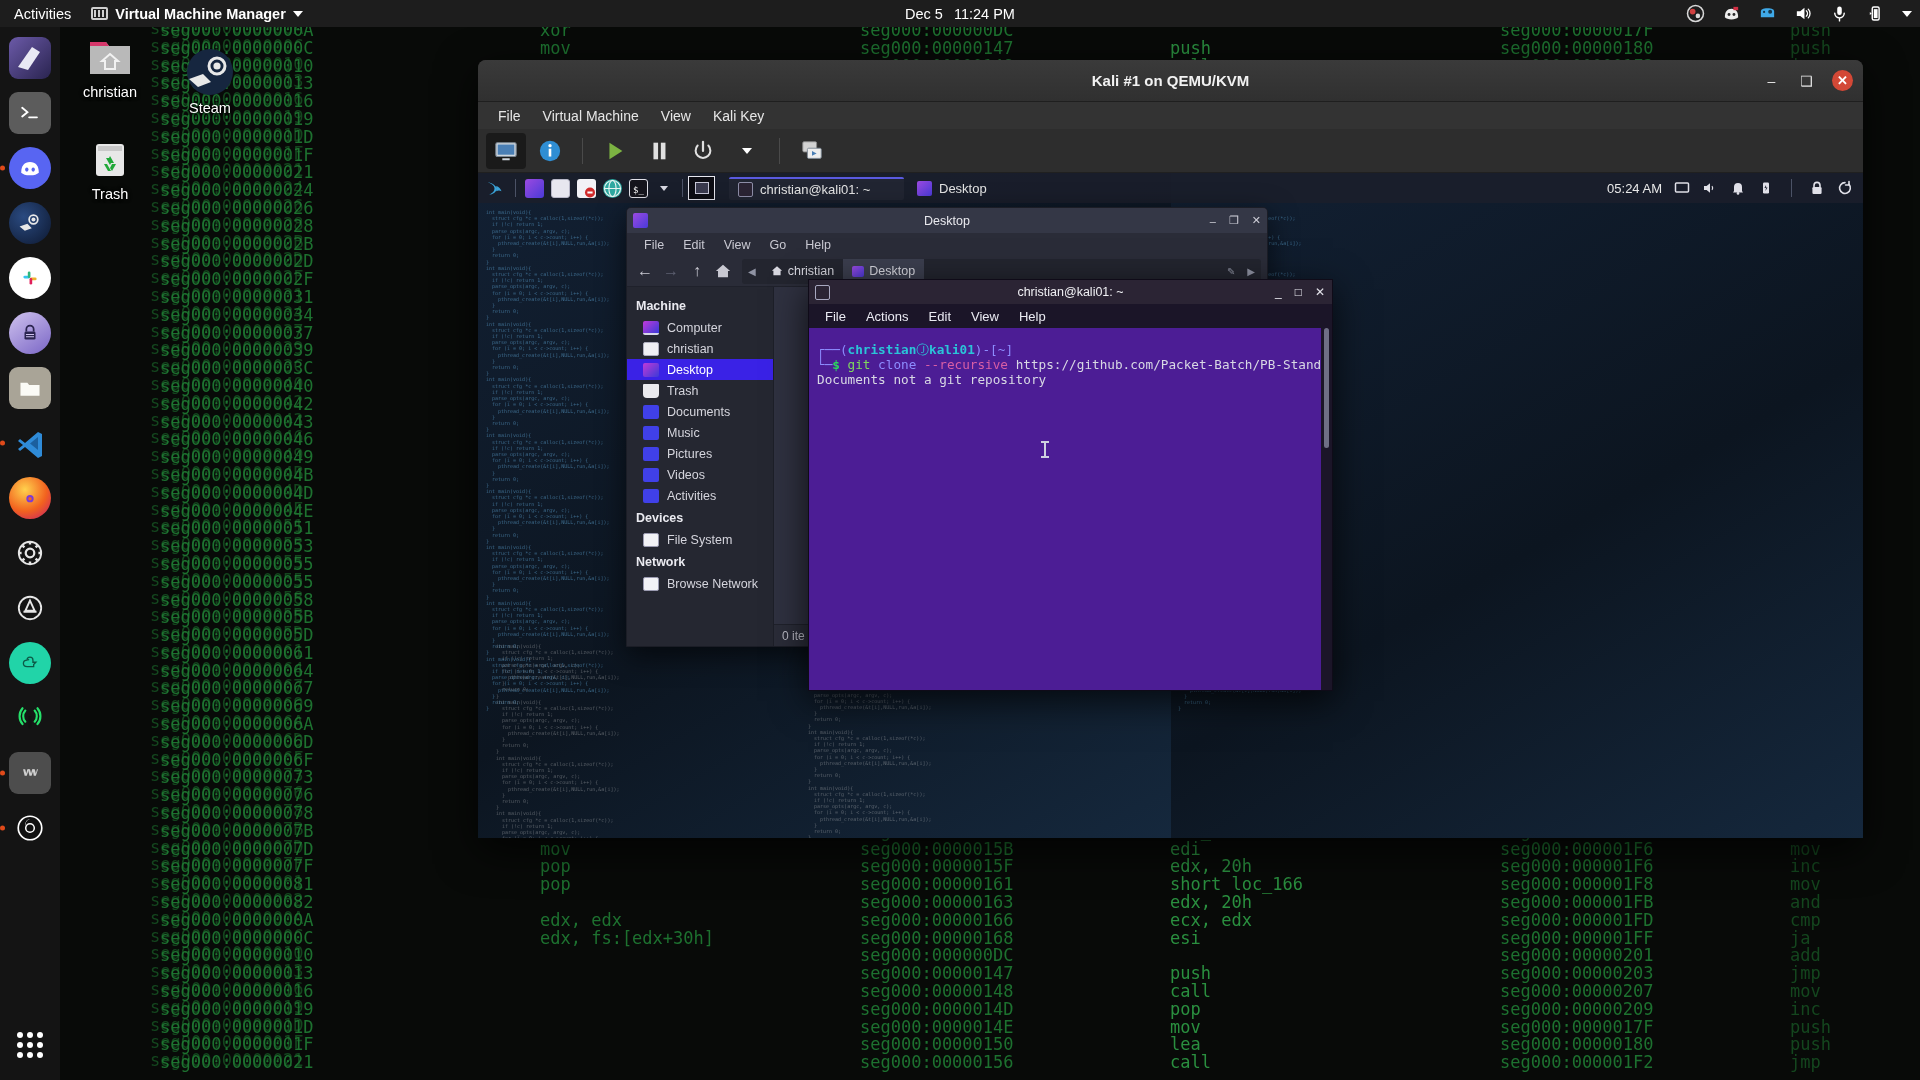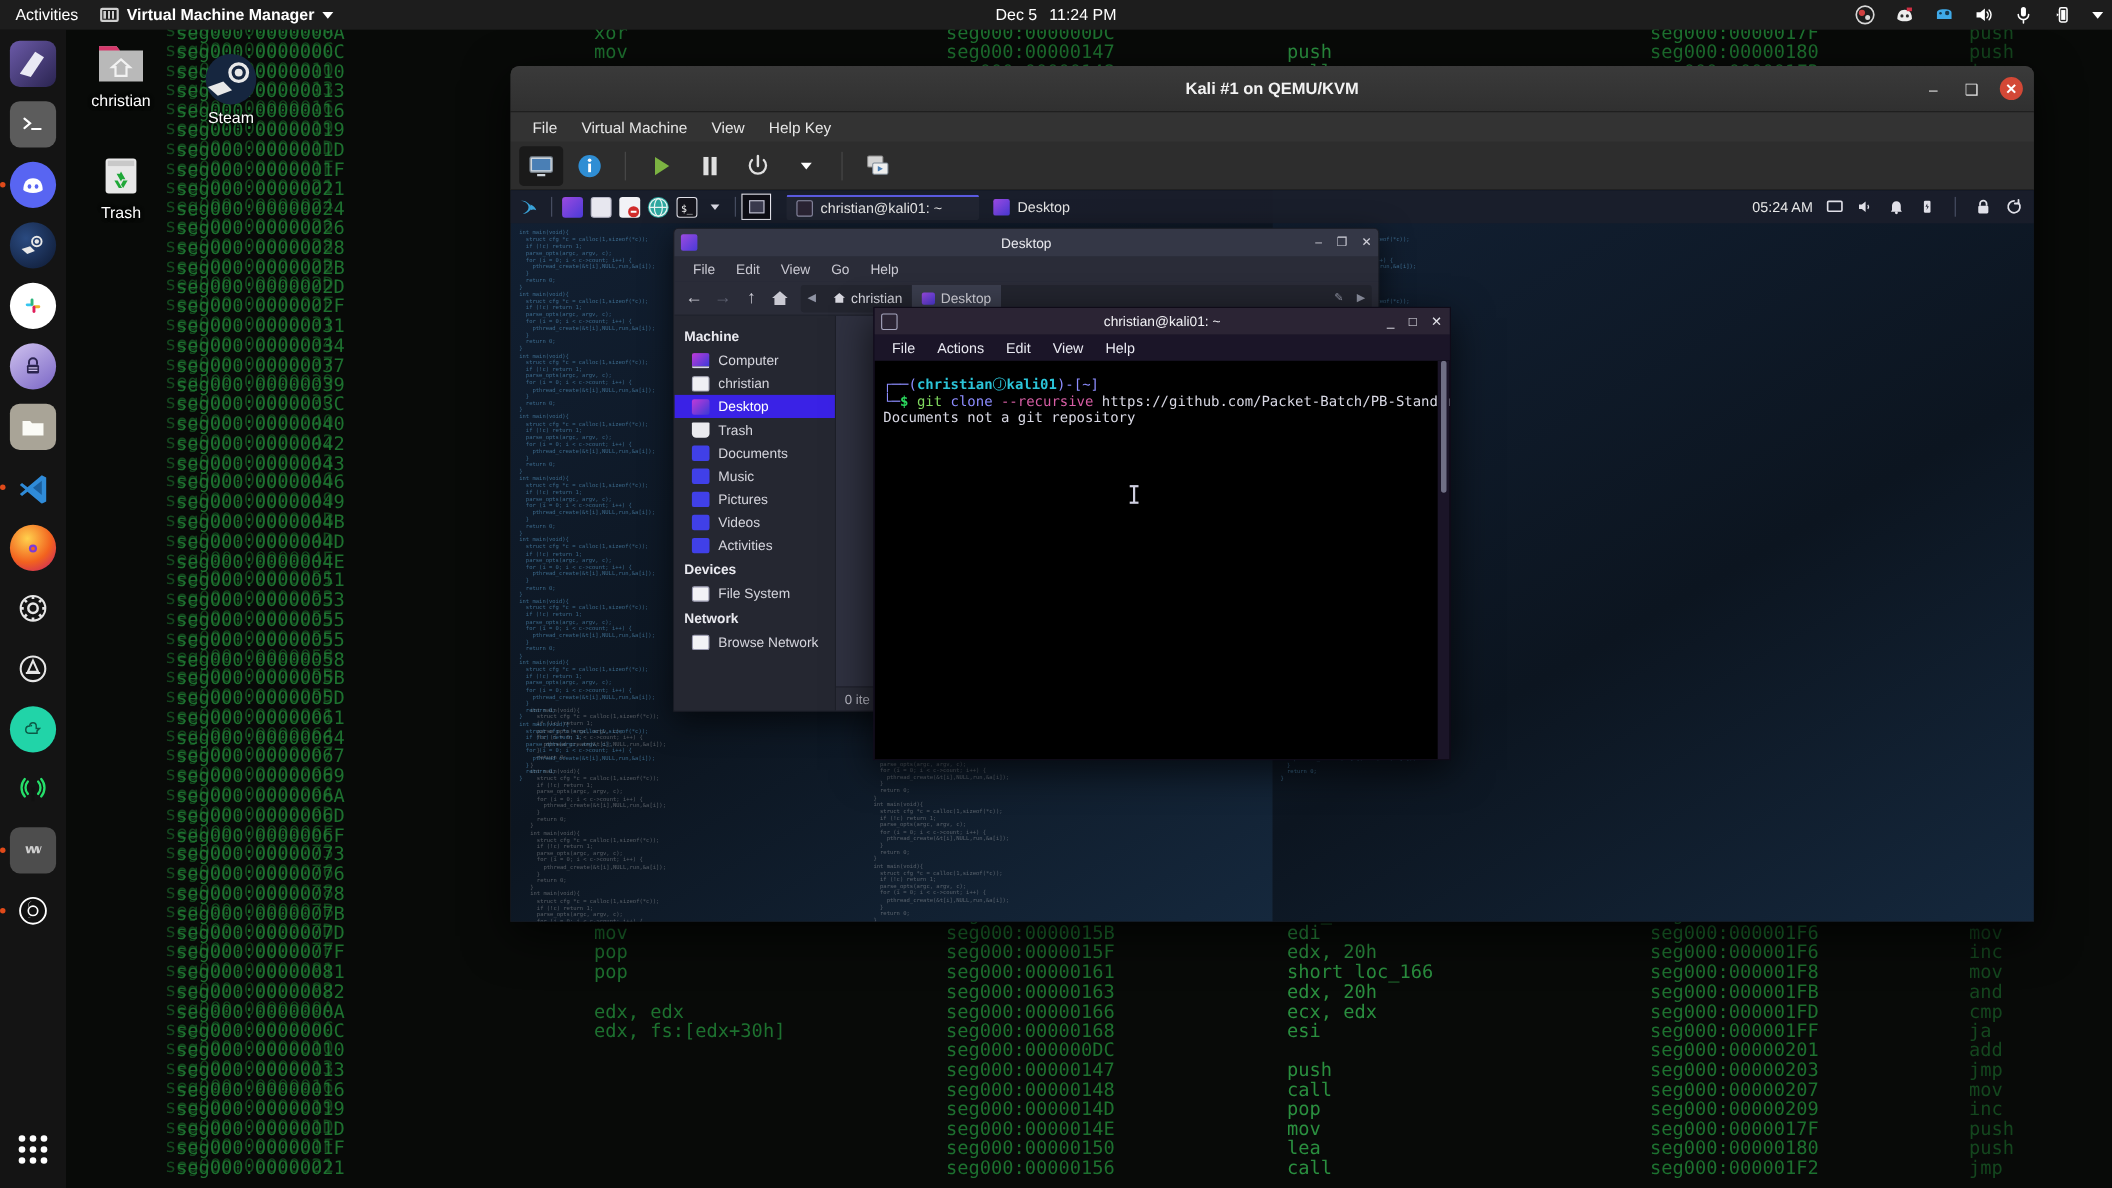--- a/index.html
+++ b/index.html
@@ -125,21 +125,21 @@
   .desk-icon .glyph { width: 48px; height: 48px; position: relative; }
   .desk-icon .lbl {
     color: #fff; font-size: 14.5px;
     text-shadow: 0 1px 3px #000, 0 0 4px #000;
     text-align: center;
   }
 
   
   #vmm-window {
     position: absolute;
-    left: 464px; top: 60px;
+    left: 478px; top: 60px;
     width: 1385px; height: 778px;
     background: #2b2b2b;
     border-radius: 8px 8px 0 0;
     box-shadow: 0 12px 42px rgba(0,0,0,.75);
     z-index: 300;
     overflow: hidden;
     display: flex; flex-direction: column;
   }
   #vmm-titlebar {
     height: 42px; flex: 0 0 42px;
@@ -333,21 +333,21 @@
   }
   #term-winbtns { position: absolute; right: 7px; display: flex; gap: 13px; align-items: center;
                   color: #e3e3ea; font-size: 12px; }
   #term-menubar {
     height: 24px; flex: 0 0 24px; background: #1b1528;
     display: flex; align-items: center; padding-left: 7px; gap: 2px;
   }
   .term-menu { padding: 2px 9px; font-size: 13px; color: #eaeaf2; }
   #term-body {
     flex: 1; position: relative;
-    background: #000000;
+    background: #4c1d95;
     font-family: "DejaVu Sans Mono", monospace;
     font-size: 12.7px; line-height: 15px;
     padding: 14px 0 0 8px;
     overflow: hidden;
   }
   .t-line { white-space: pre; color: #d8d8e4; }
   .t-prompt-user { color: #2bc4d8; font-weight: 700; }
   .t-at { color: #2bc4d8; }
   .t-paren { color: #8d8dff; }
   .t-branch { color: #8d8dff; }
@@ -1043,21 +1043,21 @@
       <span class="wbtn">–</span>
       <span class="wbtn">❑</span>
       <span class="wbtn close">✕</span>
     </div>
   </div>
 
   <div id="vmm-menubar">
     <span class="vmm-menu">File</span>
     <span class="vmm-menu">Virtual Machine</span>
     <span class="vmm-menu">View</span>
-    <span class="vmm-menu">Help Key</span>
+    <span class="vmm-menu">Kali Key</span>
   </div>
 
   <div id="vmm-toolbar">
     <span class="tbtn active">
       <svg viewBox="0 0 26 26" width="24" height="24">
           <rect x="2" y="4" width="22" height="15" rx="1.6" fill="#cfd6dd" stroke="#7c8894" stroke-width="1.2"></rect>
           <rect x="4" y="6" width="18" height="11" fill="#4a7fb5"></rect>
           <path d="M9 22h8" stroke="#cfd6dd" stroke-width="2.2"></path>
         </svg>
     </span>

